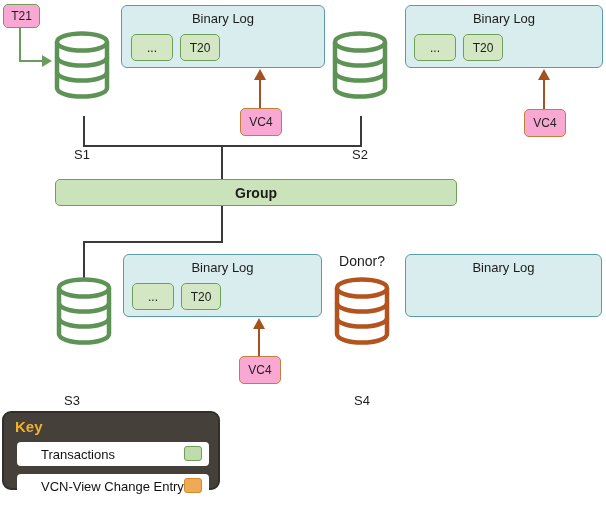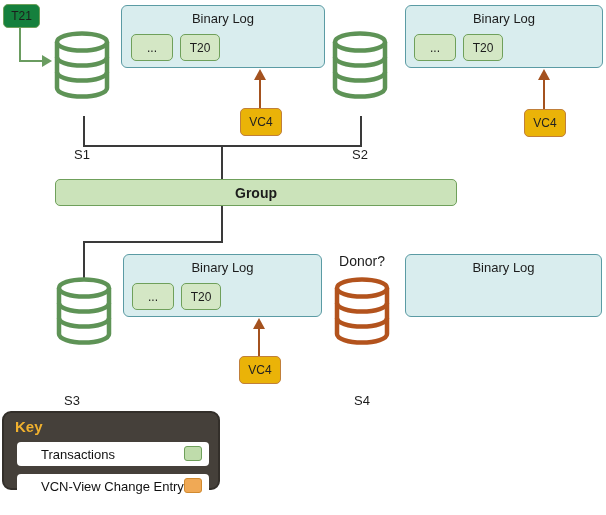--- a/index.html
+++ b/index.html
@@ -4,41 +4,41 @@
 <style>
   html,body{margin:0;padding:0;background:#fff;}
   .stage{
     position:relative;width:606px;height:515px;background:#ffffff;overflow:hidden;
     font-family:"Liberation Sans",sans-serif;color:#1c1c1c;
   }
   .abs{position:absolute;}
 
   
   .green-node{
-    background:#15803d;border:1.5px solid #6fa05b;border-radius:5px;
+    background:#f9a8d4;border:1.5px solid #6fa05b;border-radius:5px;
     display:flex;align-items:center;justify-content:center;
     font-size:12px;color:#1c1c1c;box-sizing:border-box;
   }
   
   .binlog{
     background:#d9edee;border:1.5px solid #5b9ba4;border-radius:6px;
     box-sizing:border-box;
   }
   .binlog-title{
     text-align:center;font-size:13px;margin-top:5px;color:#1c1c1c;
   }
   .entries{position:absolute;left:9px;top:28px;display:flex;gap:7px;}
   .entry{
     width:42px;height:27px;background:#d4e7c5;border:1.5px solid #6fa05b;
     border-radius:5px;display:flex;align-items:center;justify-content:center;
     font-size:12px;box-sizing:border-box;
   }
   
   .vc-node{
-    background:#eab308;border:1.5px solid #c07f3a;border-radius:5px;
+    background:#f9a8d4;border:1.5px solid #c07f3a;border-radius:5px;
     display:flex;align-items:center;justify-content:center;
     font-size:12px;color:#222;box-sizing:border-box;
   }
   
   .line{background:#3a3a3a;}
   .green-line{background:#6a9c60;}
   .orange-line{background:#a4521f;}
   .arrow-up{
     width:0;height:0;border-left:6px solid transparent;border-right:6px solid transparent;
     border-bottom:11px solid #a4521f;

